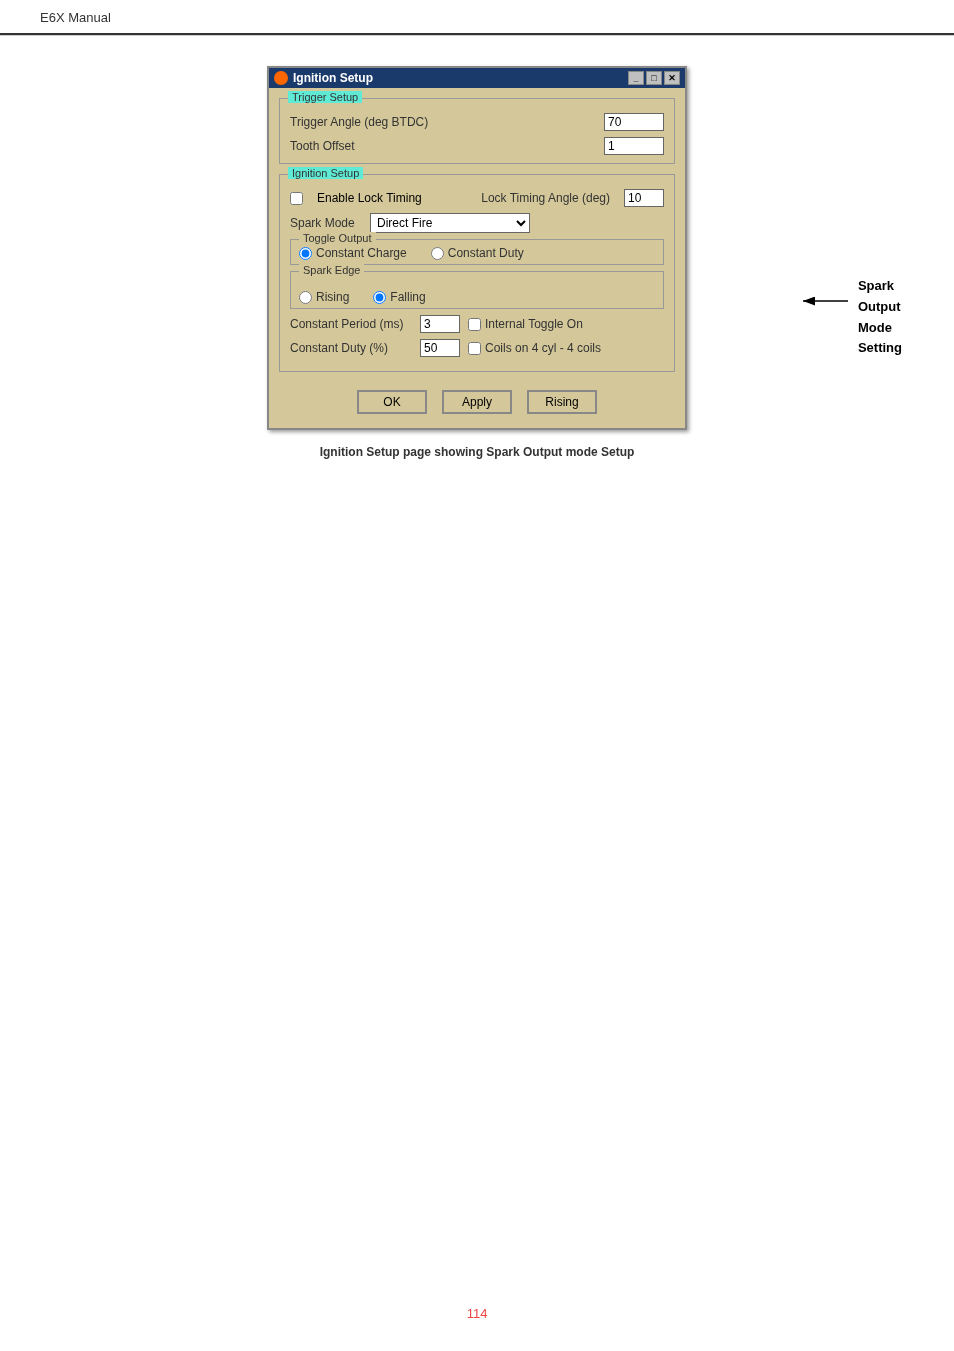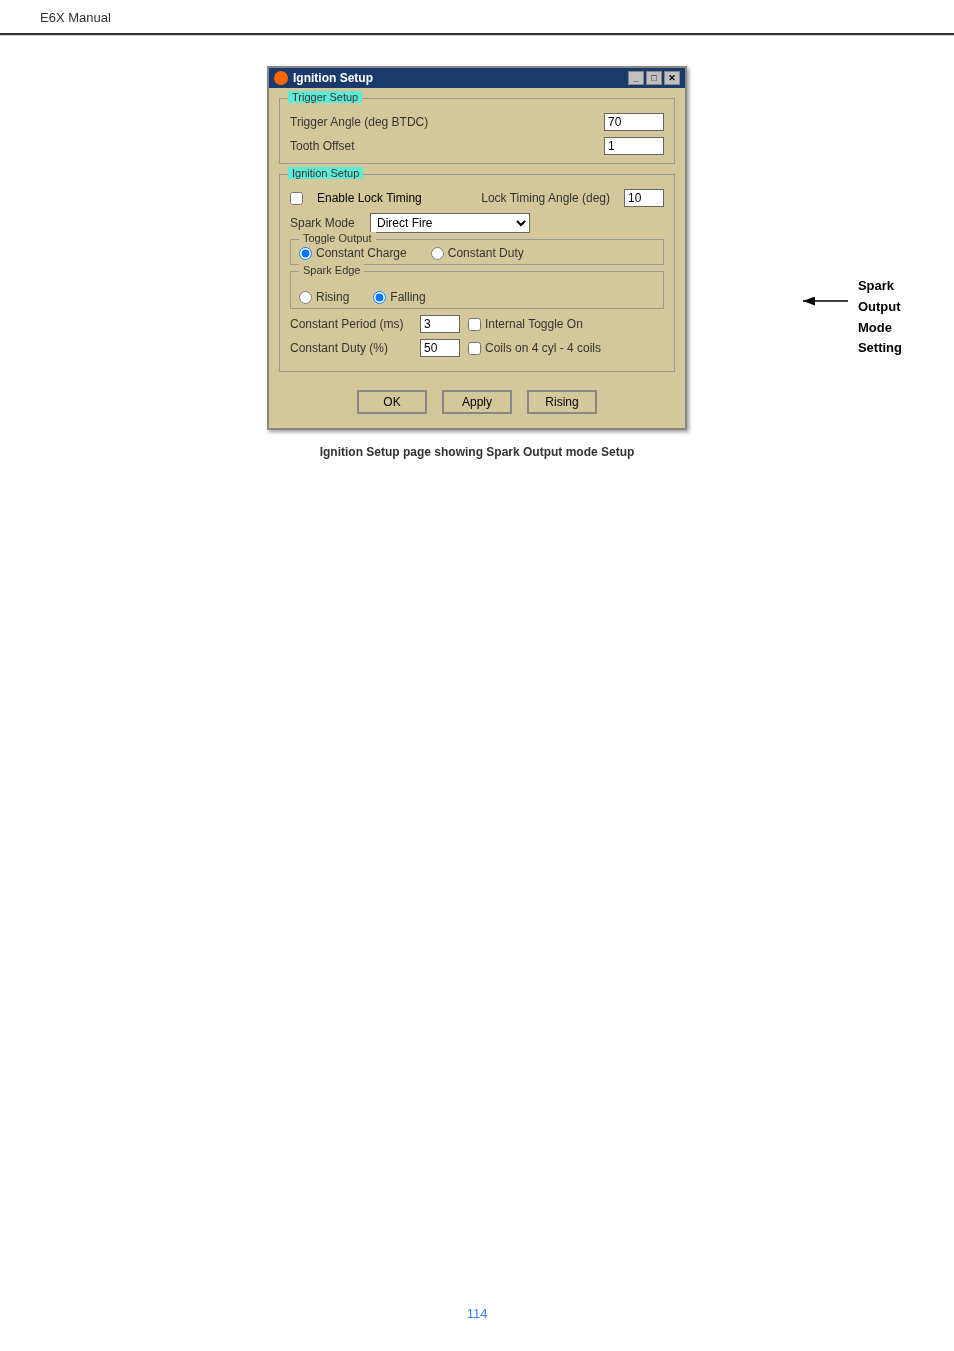--- a/index.html
+++ b/index.html
@@ -252,21 +252,21 @@
       margin-top: 15px;
       color: #333;
     }
 
     .page-number {
       position: absolute;
       bottom: 30px;
       left: 50%;
       transform: translateX(-50%);
       font-size: 13px;
-      color: #3b82f6;
+      color: #ef4444;
       margin-top: 28px;
     }
 
     .annotation-text {
       font-size: 13px;
       font-weight: bold;
       line-height: 1.6;
       color: #000;
     }
 

